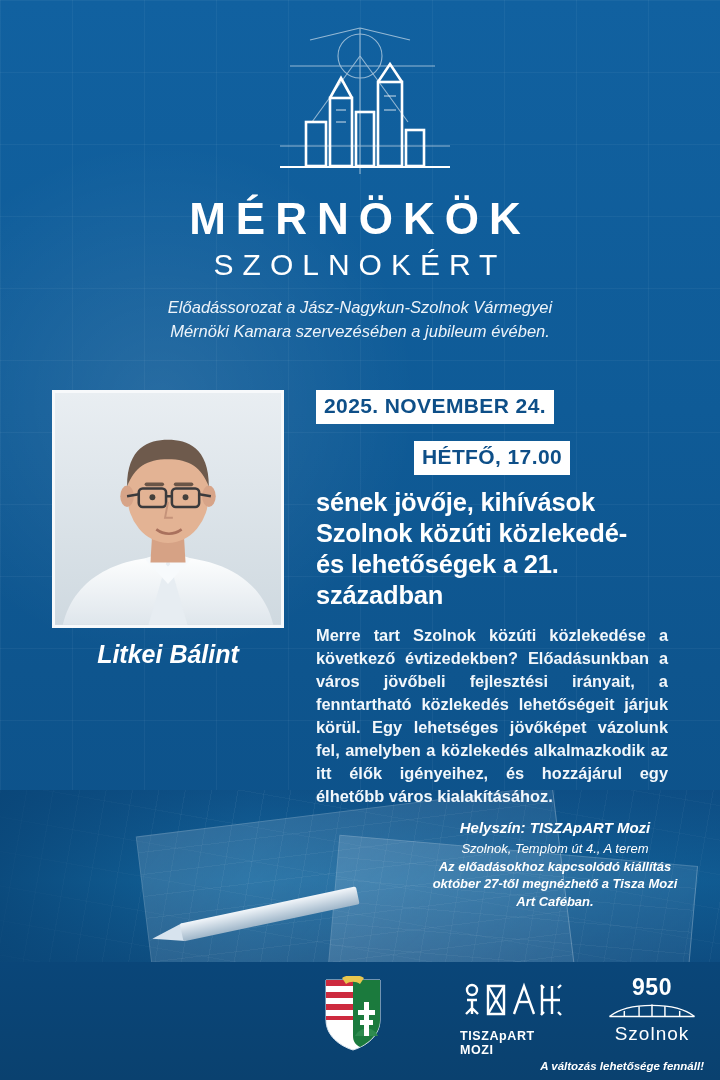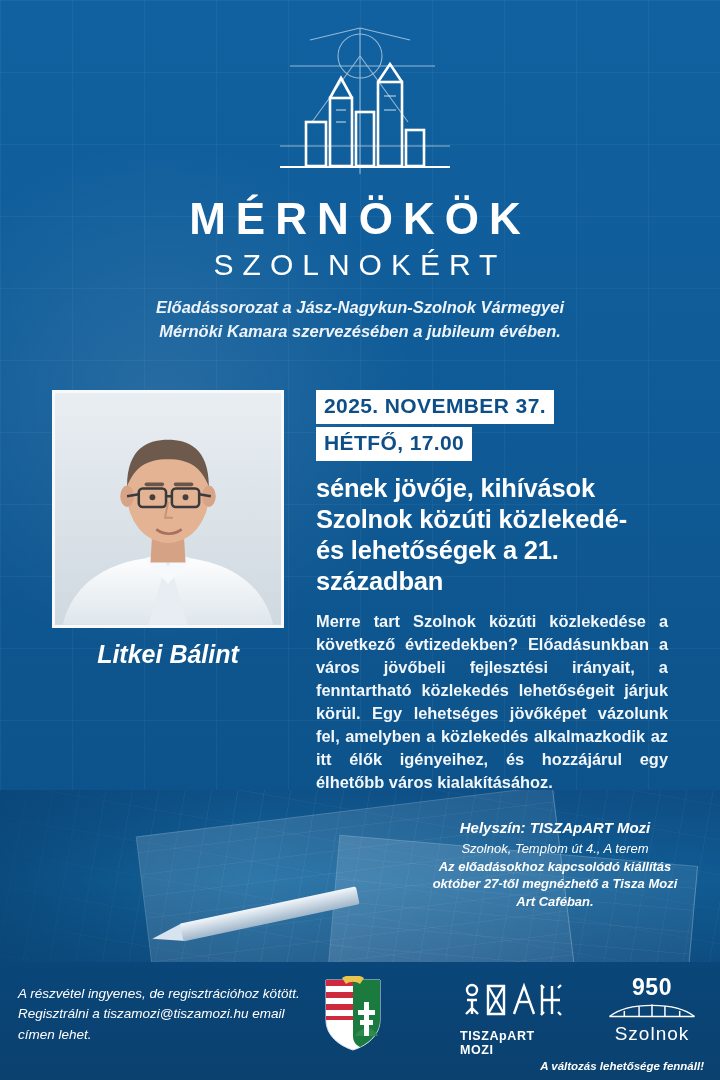--- a/index.html
+++ b/index.html
@@ -88,21 +88,21 @@
     font-size: 44px; font-weight: 700; letter-spacing: 10px;
     line-height: 1.05;
   }
   .brand .sub {
     margin-top: 6px;
     font-size: 30px; font-weight: 400; letter-spacing: 9px;
   }
   .tagline {
     position: absolute; top: 296px; left: 60px; right: 60px;
     text-align: center; color: #eef4fa;
-    font-size: 16.5px; font-style: italic; font-weight: 700; line-height: 1.45;
+    font-size: 16.5px; font-style: italic; font-weight: 400; line-height: 1.45;
   }
 
   
   .photo-frame {
     position: absolute; left: 52px; top: 390px;
     width: 232px; height: 238px;
     border: 3px solid rgba(255,255,255,0.75);
     overflow: hidden;
     background: #dfe7ee;
   }
@@ -115,21 +115,21 @@
 
   
   .right-col { position: absolute; left: 316px; top: 390px; width: 352px; }
   .date-badge {
     display: inline-block;
     background: #ffffff; color: #0e4f88;
     font-weight: 700; font-size: 21px; letter-spacing: .4px;
     padding: 4px 8px 5px 8px;
     line-height: 1.18;
   }
-  .date-row2 { margin-top: 3px; }
+  .date-row2 { margin-top: 17px; text-align: center; }
   .talk-title {
     margin-top: 12px;
     color: #ffffff; font-size: 25.5px; font-weight: 700; line-height: 1.22;
     letter-spacing: -0.2px;
   }
   .talk-abstract {
     margin-top: 13px;
     color: #f2f7fb; font-size: 16.4px; line-height: 1.40; font-weight: 700;
     text-align: justify;
   }
@@ -277,21 +277,21 @@
       <circle cx="134" cy="107" r="3" fill="#43403c"></circle>
 
       <path d="M116 112 L113 128 L121 128" fill="none" stroke="#c5937a" stroke-width="2"></path>
       <path d="M104 140 C112 146 122 146 130 140" fill="none" stroke="#a9715d" stroke-width="2.6"></path>
     </svg>
   </div>
   <div class="speaker-name">Litkei Bálint</div>
 
   <div class="right-col">
     <div>
-      <span class="date-badge">2025. NOVEMBER 37.</span>
+      <span class="date-badge">2025. NOVEMBER 24.</span>
     </div>
     <div class="date-row2">
       <span class="date-badge">HÉTFŐ, 17.00</span>
     </div>
 
     <div class="talk-title">
       <div>sének jövője, kihívások</div>
       <div>Szolnok közúti közlekedé-</div>
       <div>és lehetőségek a 21.</div>
       <div>században</div>
@@ -300,21 +300,20 @@
     <div class="talk-abstract">Merre tart Szolnok közúti közlekedése a következő évtizedekben? Előadásunkban a város jövőbeli fejlesztési irányait, a fenntartható közlekedés lehetőségeit járjuk körül. Egy lehetséges jövőképet vázolunk fel, amelyben a közlekedés alkalmazkodik az itt élők igényeihez, és hozzájárul egy élhetőbb város kialakításához.</div>
   </div>
 
   <div class="venue-box">
     <div class="v1">Helyszín: TISZApART Mozi</div>
     <div class="v2">Szolnok, Templom út 4., A terem</div>
     <div class="v3">Az előadásokhoz kapcsolódó kiállítás október 27-től megnézhető a Tisza Mozi Art Caféban.</div>
   </div>
 
   <div class="footer">
-    <div class="footer-note">A részvétel ingyenes, de regisztrációhoz kötött. Regisztrálni a tiszamozi@tiszamozi.hu email címen lehet.</div>
 
     <svg class="coat" viewBox="0 0 62 76">
       <path d="M4 4 H58 V44 C58 60 44 70 31 74 C18 70 4 60 4 44 Z" fill="#ffffff" stroke="#d9e4ee" stroke-width="1"></path>
       <g>
         <rect x="4" y="4" width="27" height="40" fill="#cd2a3e"></rect>
         <rect x="4" y="10" width="27" height="6" fill="#ffffff"></rect>
         <rect x="4" y="22" width="27" height="6" fill="#ffffff"></rect>
         <rect x="4" y="34" width="27" height="6" fill="#ffffff"></rect>
         <path d="M31 4 H58 V44 C58 58 46 67 38 71 C34 69 31 66 31 60 Z" fill="#1b7a3d"></path>
         <path d="M33 60 C38 50 52 50 56 60 Z" fill="#2e8b4f"></path>

